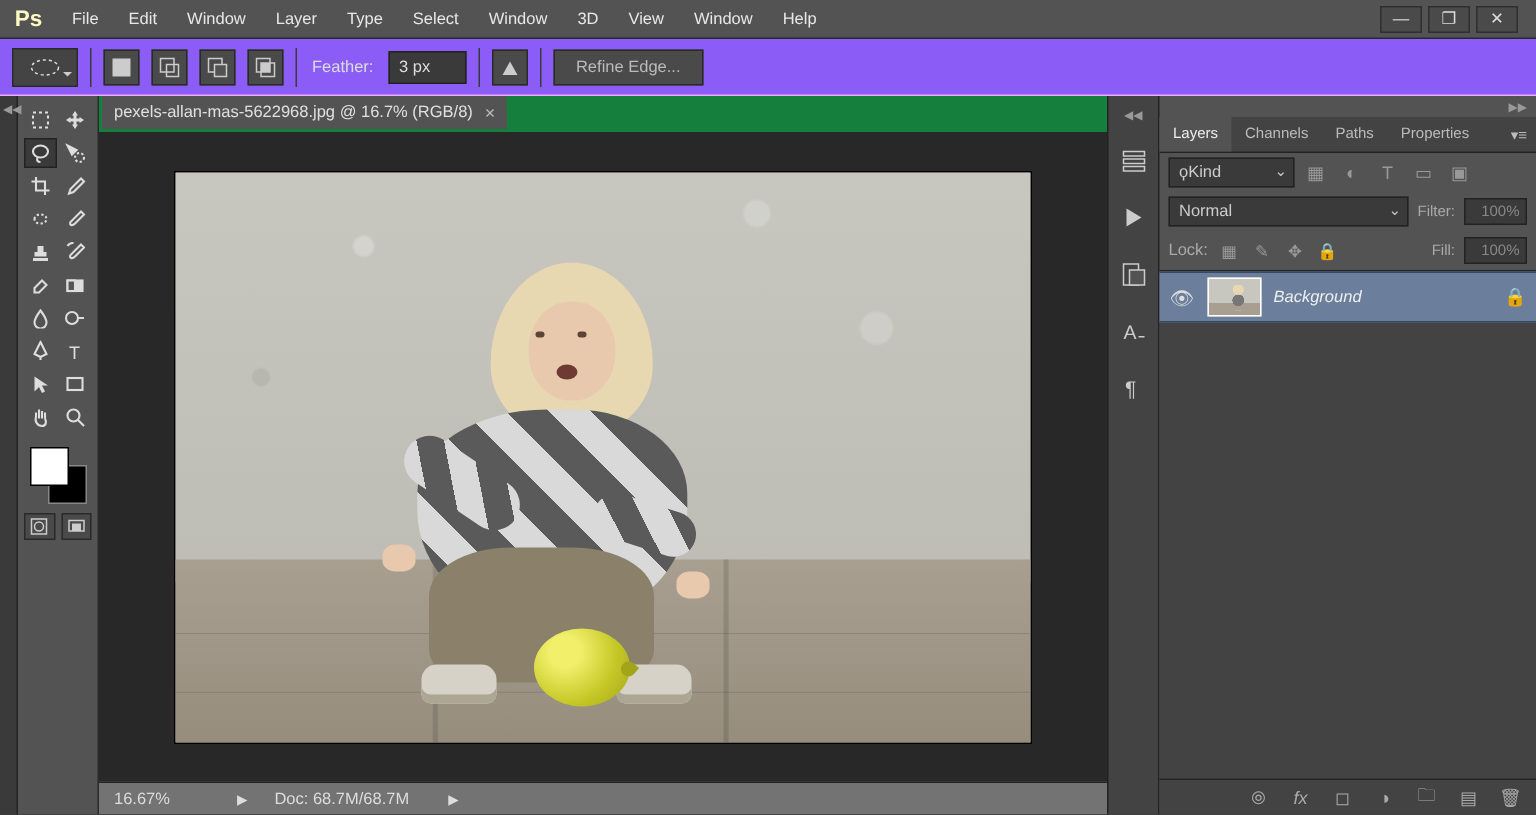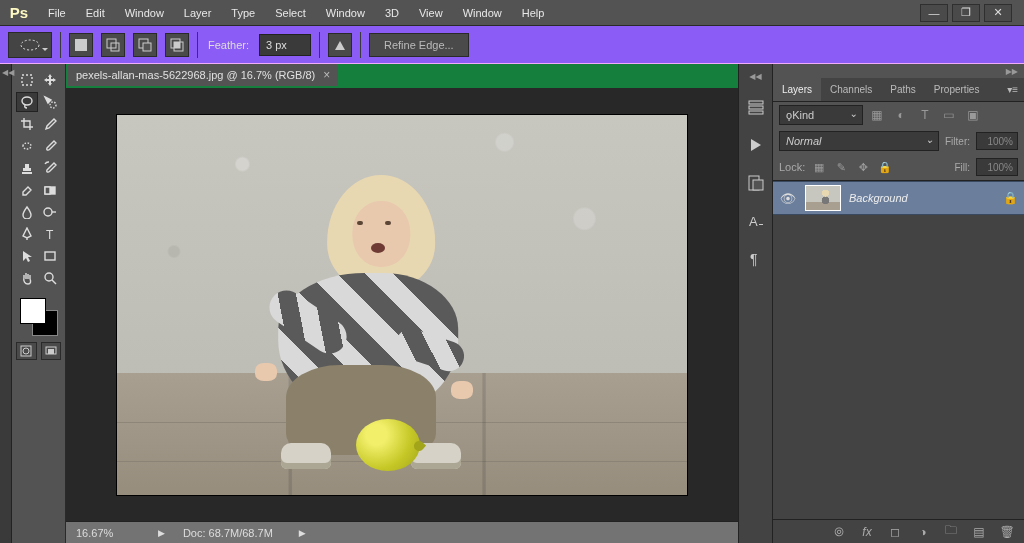--- a/index.html
+++ b/index.html
@@ -87,21 +87,21 @@
 .panels .chev-row { height: 14px; display: flex; align-items: center; justify-content: flex-end; padding-right: 6px; color: #999; font-size: 8px; }
 .panel-tabs { height: 24px; background: #434343; display: flex; align-items: stretch; border-bottom: 1px solid #222; }
 .ptab { padding: 0 9px; display: flex; align-items: center; color: #bbb; cursor: default; font-size: 10px; }
 .ptab.active { background: #535353; color: #eee; }
 .ptab.menu { margin-left: auto; padding: 0 6px; }
 .filter-row { height: 26px; display: flex; align-items: center; gap: 4px; padding: 0 6px; }
 .kind-sel { flex: 0 0 84px; height: 20px; background: #3a3a3a; border: 1px solid #222; display: flex; align-items: center; padding: 0 6px; color: #ccc; position: relative; }
 .kind-sel::after { content: "⌄"; position: absolute; right: 4px; top: 2px; font-size: 10px; }
 .f-icon { width: 20px; height: 20px; display: flex; align-items: center; justify-content: center; color: #999; border: 1px solid transparent; font-size: 12px; }
 .blend-row { height: 26px; display: flex; align-items: center; gap: 6px; padding: 0 6px; }
-.blend-sel { flex: 1; height: 20px; background: #3a3a3a; border: 1px solid #222; display: flex; align-items: center; padding: 0 6px; color: #ccc; position: relative; font-style: italic; }
+.blend-sel { flex: 1; height: 20px; background: #3a3a3a; border: 1px solid #222; display: flex; align-items: center; padding: 0 6px; color: #ccc; position: relative; }
 .blend-sel::after { content: "⌄"; position: absolute; right: 4px; top: 2px; font-size: 10px; }
 .pct-lbl { color: #aaa; font-size: 10px; }
 .pct-val { width: 42px; height: 18px; background: #3a3a3a; border: 1px solid #222; display: flex; align-items: center; justify-content: flex-end; padding: 0 4px; color: #888; font-size: 10px; }
 .lock-row { height: 26px; display: flex; align-items: center; gap: 6px; padding: 0 6px; color: #aaa; }
 .lock-icons { display: flex; gap: 6px; }
 .lock-ic { width: 16px; height: 16px; display: flex; align-items: center; justify-content: center; font-size: 11px; color: #999; }
 .layer-list { flex: 1; background: #434343; border-top: 1px solid #222; }
 .layer-row { height: 34px; display: flex; align-items: center; gap: 8px; padding: 0 6px; background: #6b7f9c; border-top: 1px solid #394a60; border-bottom: 1px solid #394a60; }
 .vis-eye { width: 18px; text-align: center; color: #ddd; font-size: 13px; }
 .thumb { width: 36px; height: 26px; background: #c8c2b5; border: 1px solid #fff; position: relative; overflow: hidden; }

